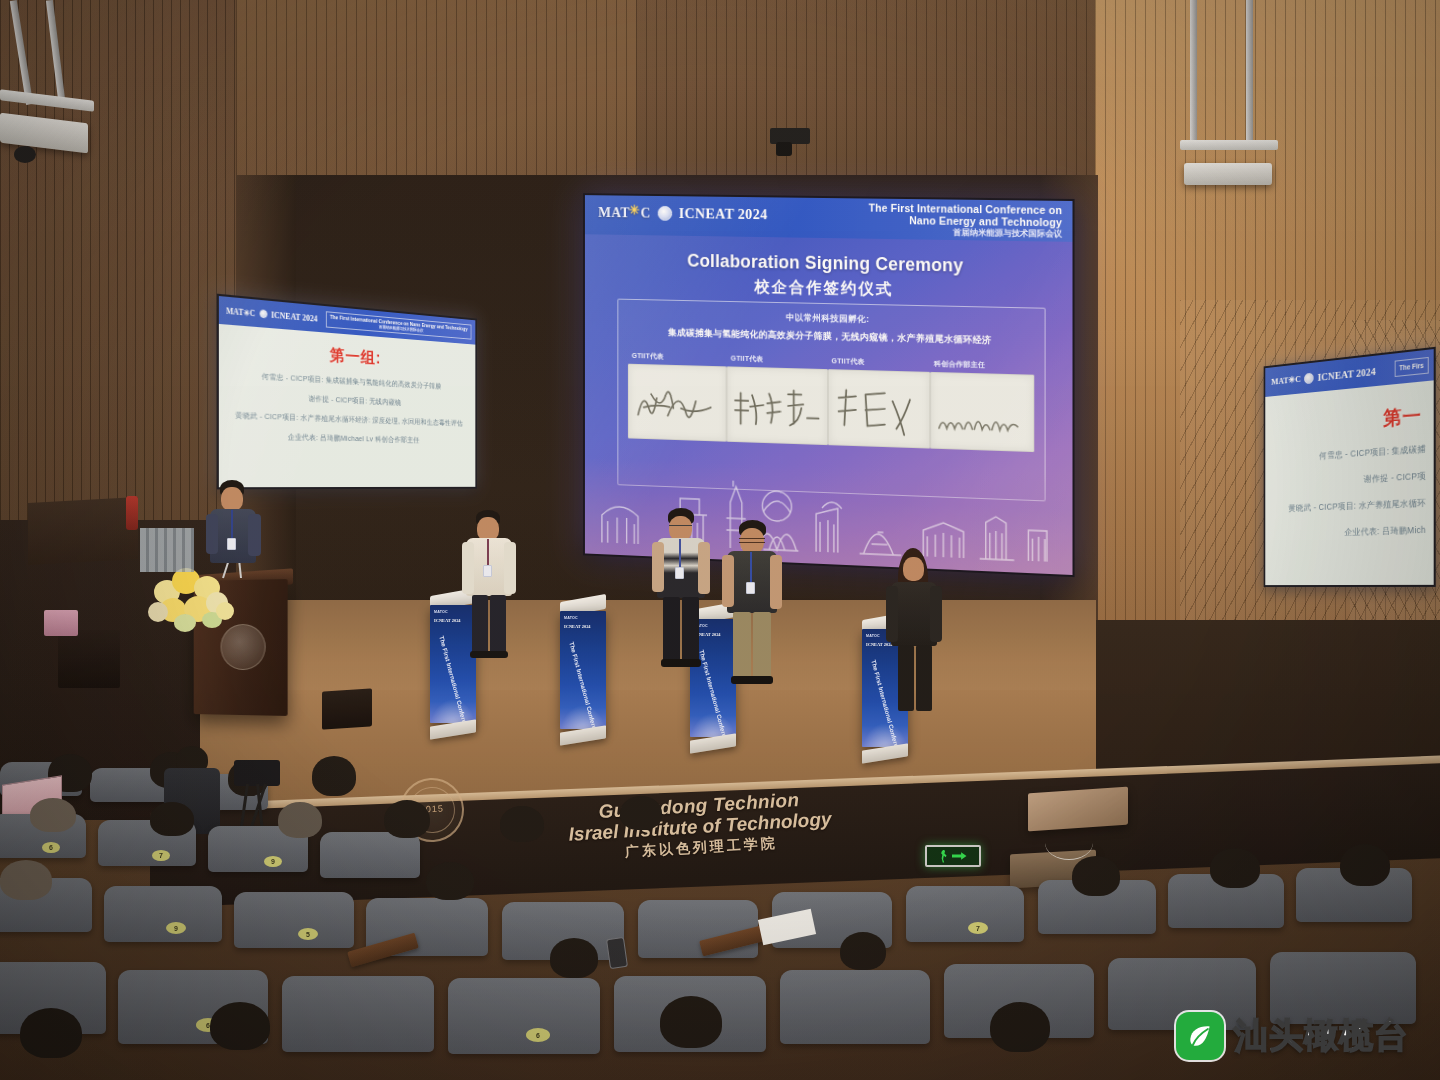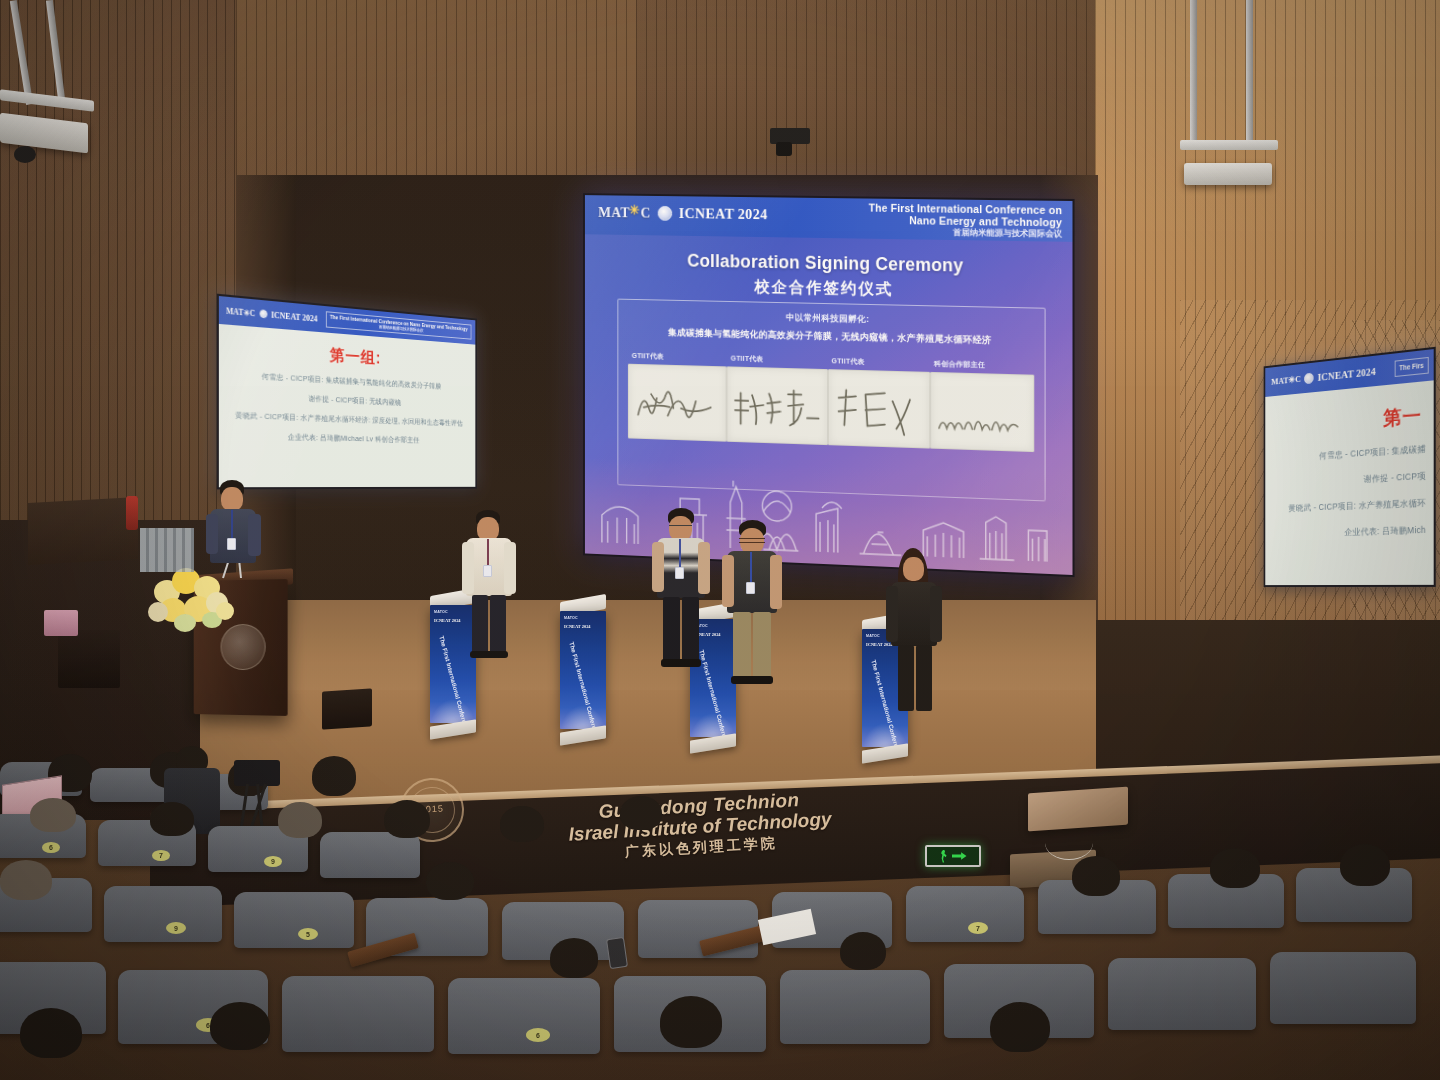--- a/index.html
+++ b/index.html
@@ -773,14 +773,23 @@
 
     <div class="head-a" style="left:880px;top:180px;width:46px;height:38px;"></div>
     <div class="head-a" style="left:590px;top:186px;width:48px;height:40px;"></div>
     <div style="position:absolute;left:648px;top:186px;width:18px;height:30px;
                 background:#2a2c30;border:1px solid #74777d;border-radius:3px;transform:rotate(-8deg);"></div>
   </div>
 
   <div class="warmcast"></div>
   <div class="vignette"></div>
 
+  <div class="watermark">
+    <div class="wm-logo">
+      <svg width="28" height="28" viewBox="0 0 32 32" aria-hidden="true">
+        <path d="M27 5C16 4 6 9 5 19c-.5 5 2 8 6 8 8 0 13-8 16-22z" fill="#ffffff"></path>
+        <path d="M25 8C17 13 11 19 8 26" fill="none" stroke="#23ab3d" stroke-width="2.2" stroke-linecap="round"></path>
+      </svg>
+    </div>
+    <div class="wm-text">汕头橄榄台</div>
+  </div>
 
 </div>
 
 </body></html>

